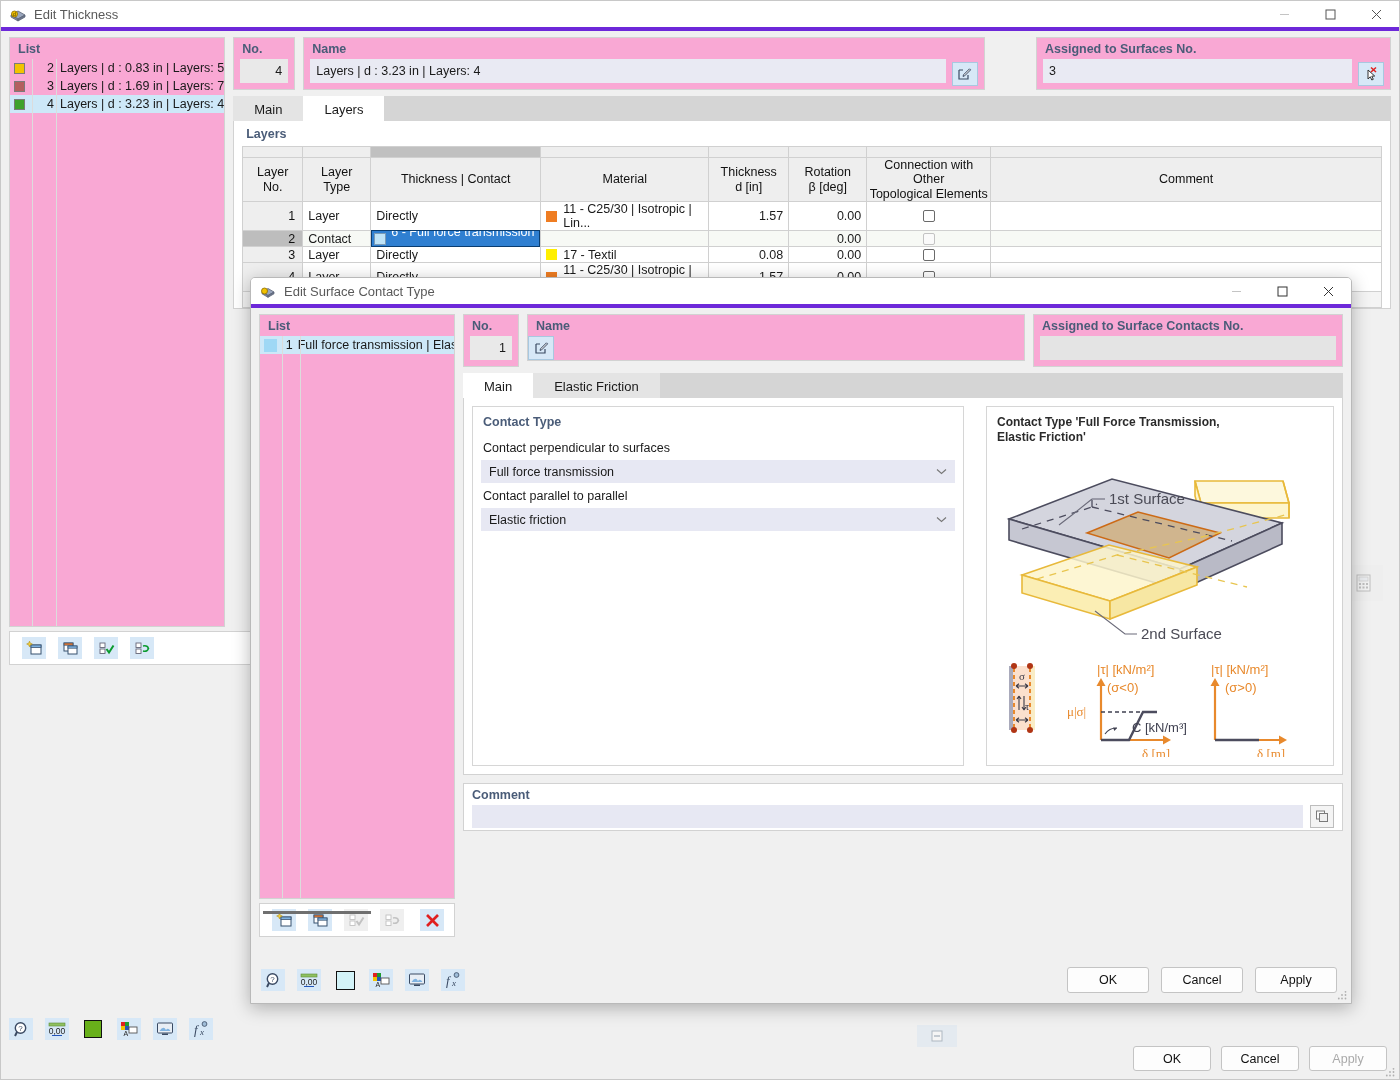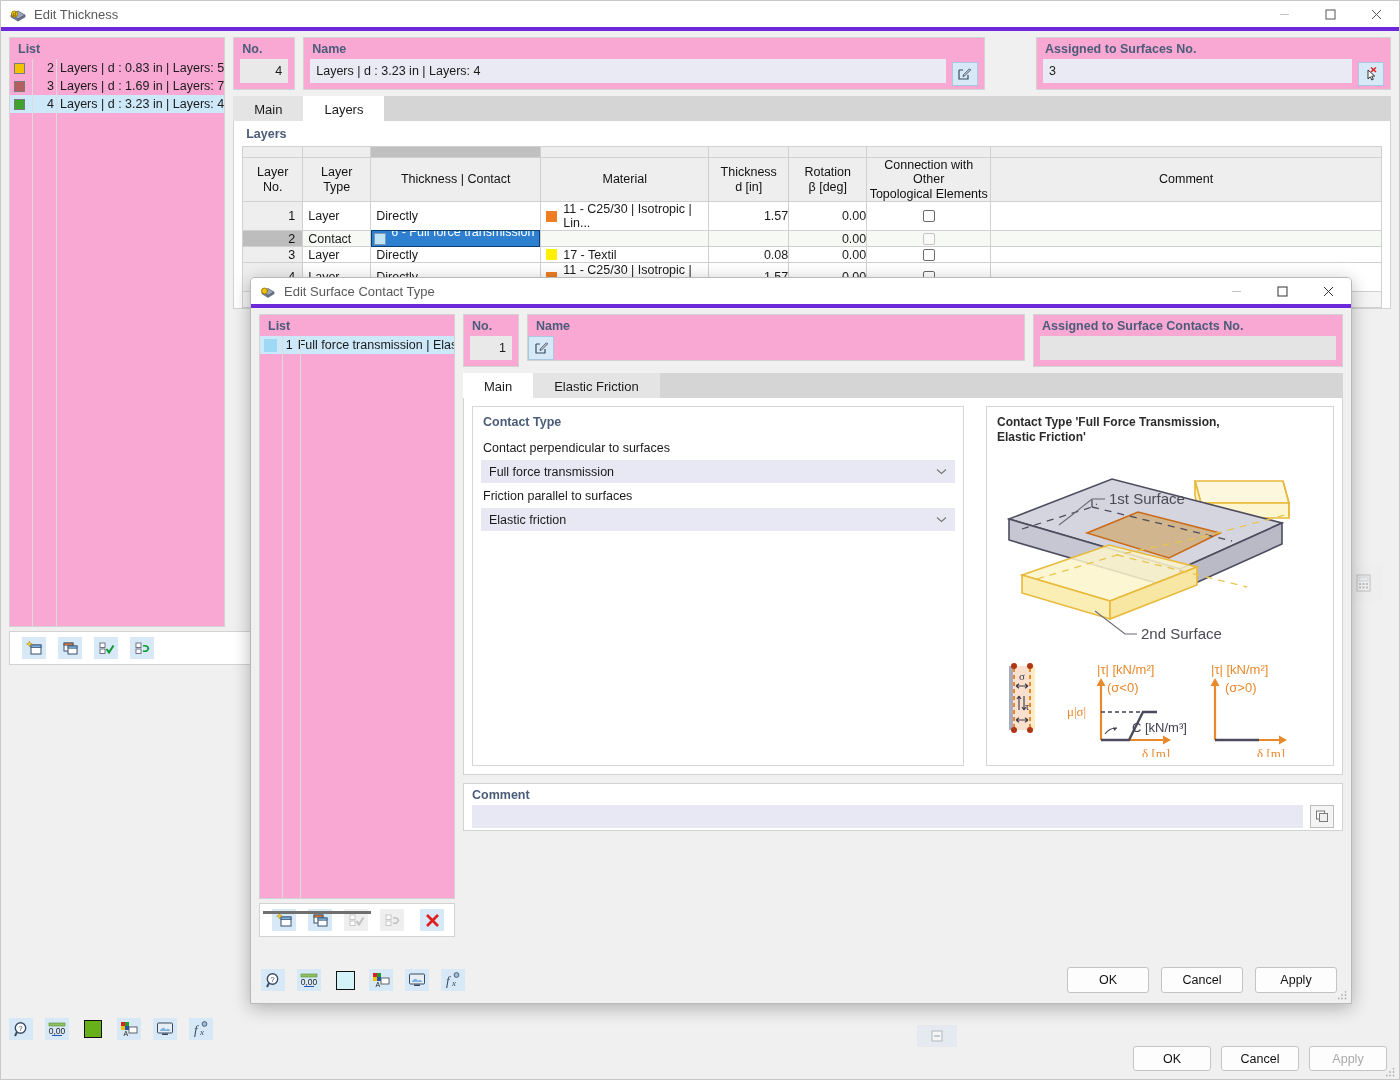--- a/index.html
+++ b/index.html
@@ -106,21 +106,21 @@
   .grid .hdr-spacer th { height:11px; background:#eeeeee; border-top:1px solid #d0d0d0; }
   .grid .hdr-spacer th.active-col { background:#c0c0c0; }
   .grid thead th.col {
     background:#eeeeee; font-weight:normal; height:30px; vertical-align:middle;
     text-align:center; line-height:1.15; color:#111;
   }
   .grid td { height:16px; background:#ffffff; }
   .grid td.rownum { background:#eeeeee; text-align:right; padding-right:7px; color:#111; }
   .grid tr.sel td.rownum { background:#bdbdbd; }
   .grid td.txt { padding-left:5px; }
-  .grid td.num { text-align:right; }
+  .grid td.num { text-align:right; padding-right:5px; }
   .grid tr.alt td { background:#f7f9f5; }
   .grid tr.empty td { background:#f4f4f4; }
   .grid tr.empty td.comment-cell { background:#f4f4f4; }
   .cell-editor {
     background:#2f7fd1; color:#ffffff; height:15px; display:flex; align-items:center;
     outline:1px solid #0a3d70; margin:0 1px; padding-left:2px;
   }
   .cell-editor .sw { width:12px; height:12px; background:#bfe3f7; border:1px solid #7a9ab5; margin-right:5px; flex:0 0 auto; }
   .mat-cell { display:flex; align-items:center; padding-left:5px; }
   .mat-sw { width:11px; height:11px; margin-right:6px; flex:0 0 auto; }
@@ -652,21 +652,21 @@
             <div class="panel-label" style="padding:2px 0 10px 2px;">Contact Type</div>
             <div class="fld-label">Contact perpendicular to surfaces</div>
             <div class="combo">
               <span>Full force transmission</span>
               <span class="caret">
                 <svg width="11" height="7" viewBox="0 0 11 7">
                     <path d="M1 1.5 L5.5 5.5 L10 1.5" fill="none" stroke="#777" stroke-width="1.1"></path>
                   </svg>
               </span>
             </div>
-            <div class="fld-label">Friction parallel to surfaces</div>
+            <div class="fld-label">Contact parallel to parallel</div>
             <div class="combo">
               <span>Elastic friction</span>
               <span class="caret">
                 <svg width="11" height="7" viewBox="0 0 11 7">
                     <path d="M1 1.5 L5.5 5.5 L10 1.5" fill="none" stroke="#777" stroke-width="1.1"></path>
                   </svg>
               </span>
             </div>
           </div>
 

